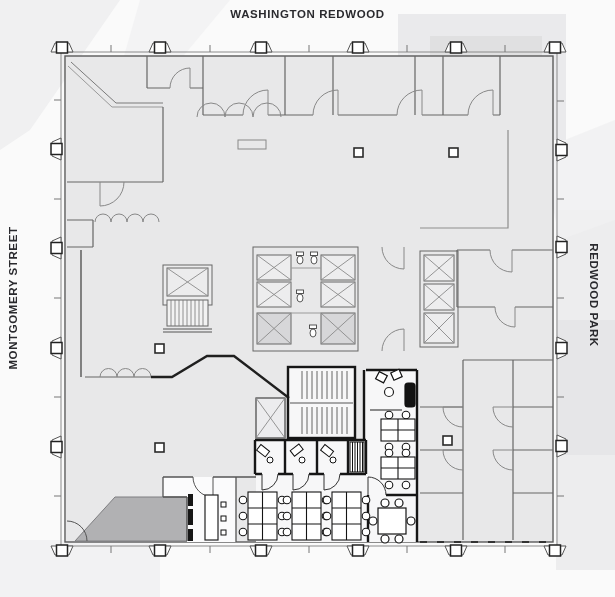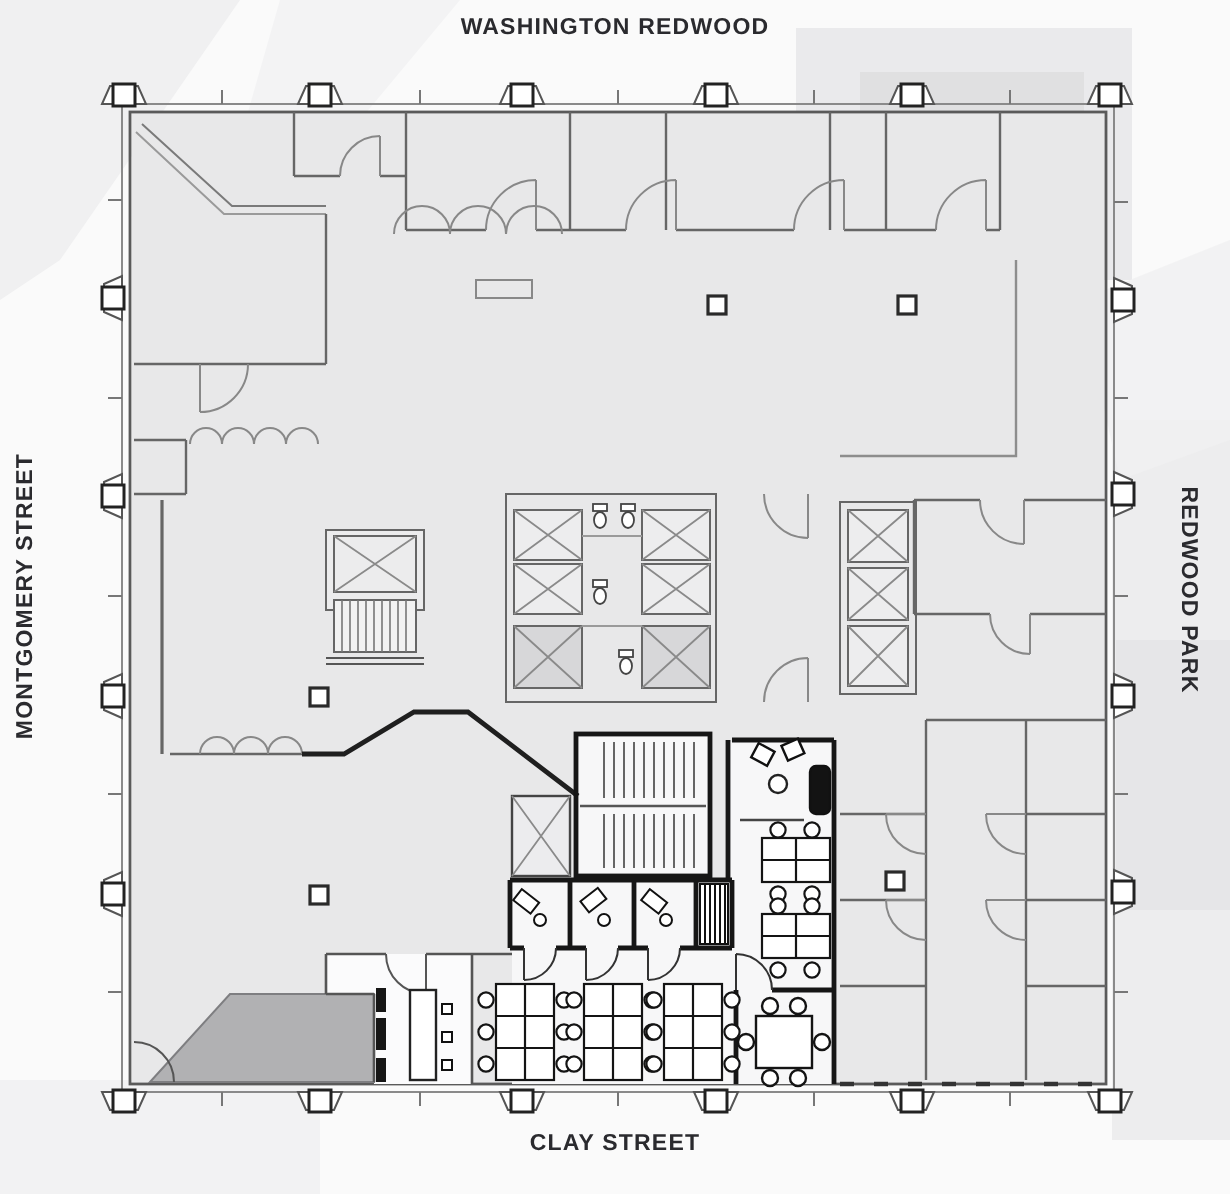--- a/index.html
+++ b/index.html
@@ -312,14 +312,13 @@
     <rect x="188" y="509" width="5" height="16" fill="#161616"></rect>
     <rect x="188" y="529" width="5" height="12" fill="#161616"></rect>
   </g>
 
   <path d="M420,542 H553" fill="none" stroke="#333" stroke-width="2.2" stroke-dasharray="7 10"></path>
 </svg>
 
   <div class="street-label street-top">WASHINGTON REDWOOD</div>
   <div class="street-label street-left">MONTGOMERY STREET</div>
   <div class="street-label street-right">REDWOOD PARK</div>
-  <div class="street-label street-bottom">CLAY STREET</div>
 </div>
 
 </body></html>

